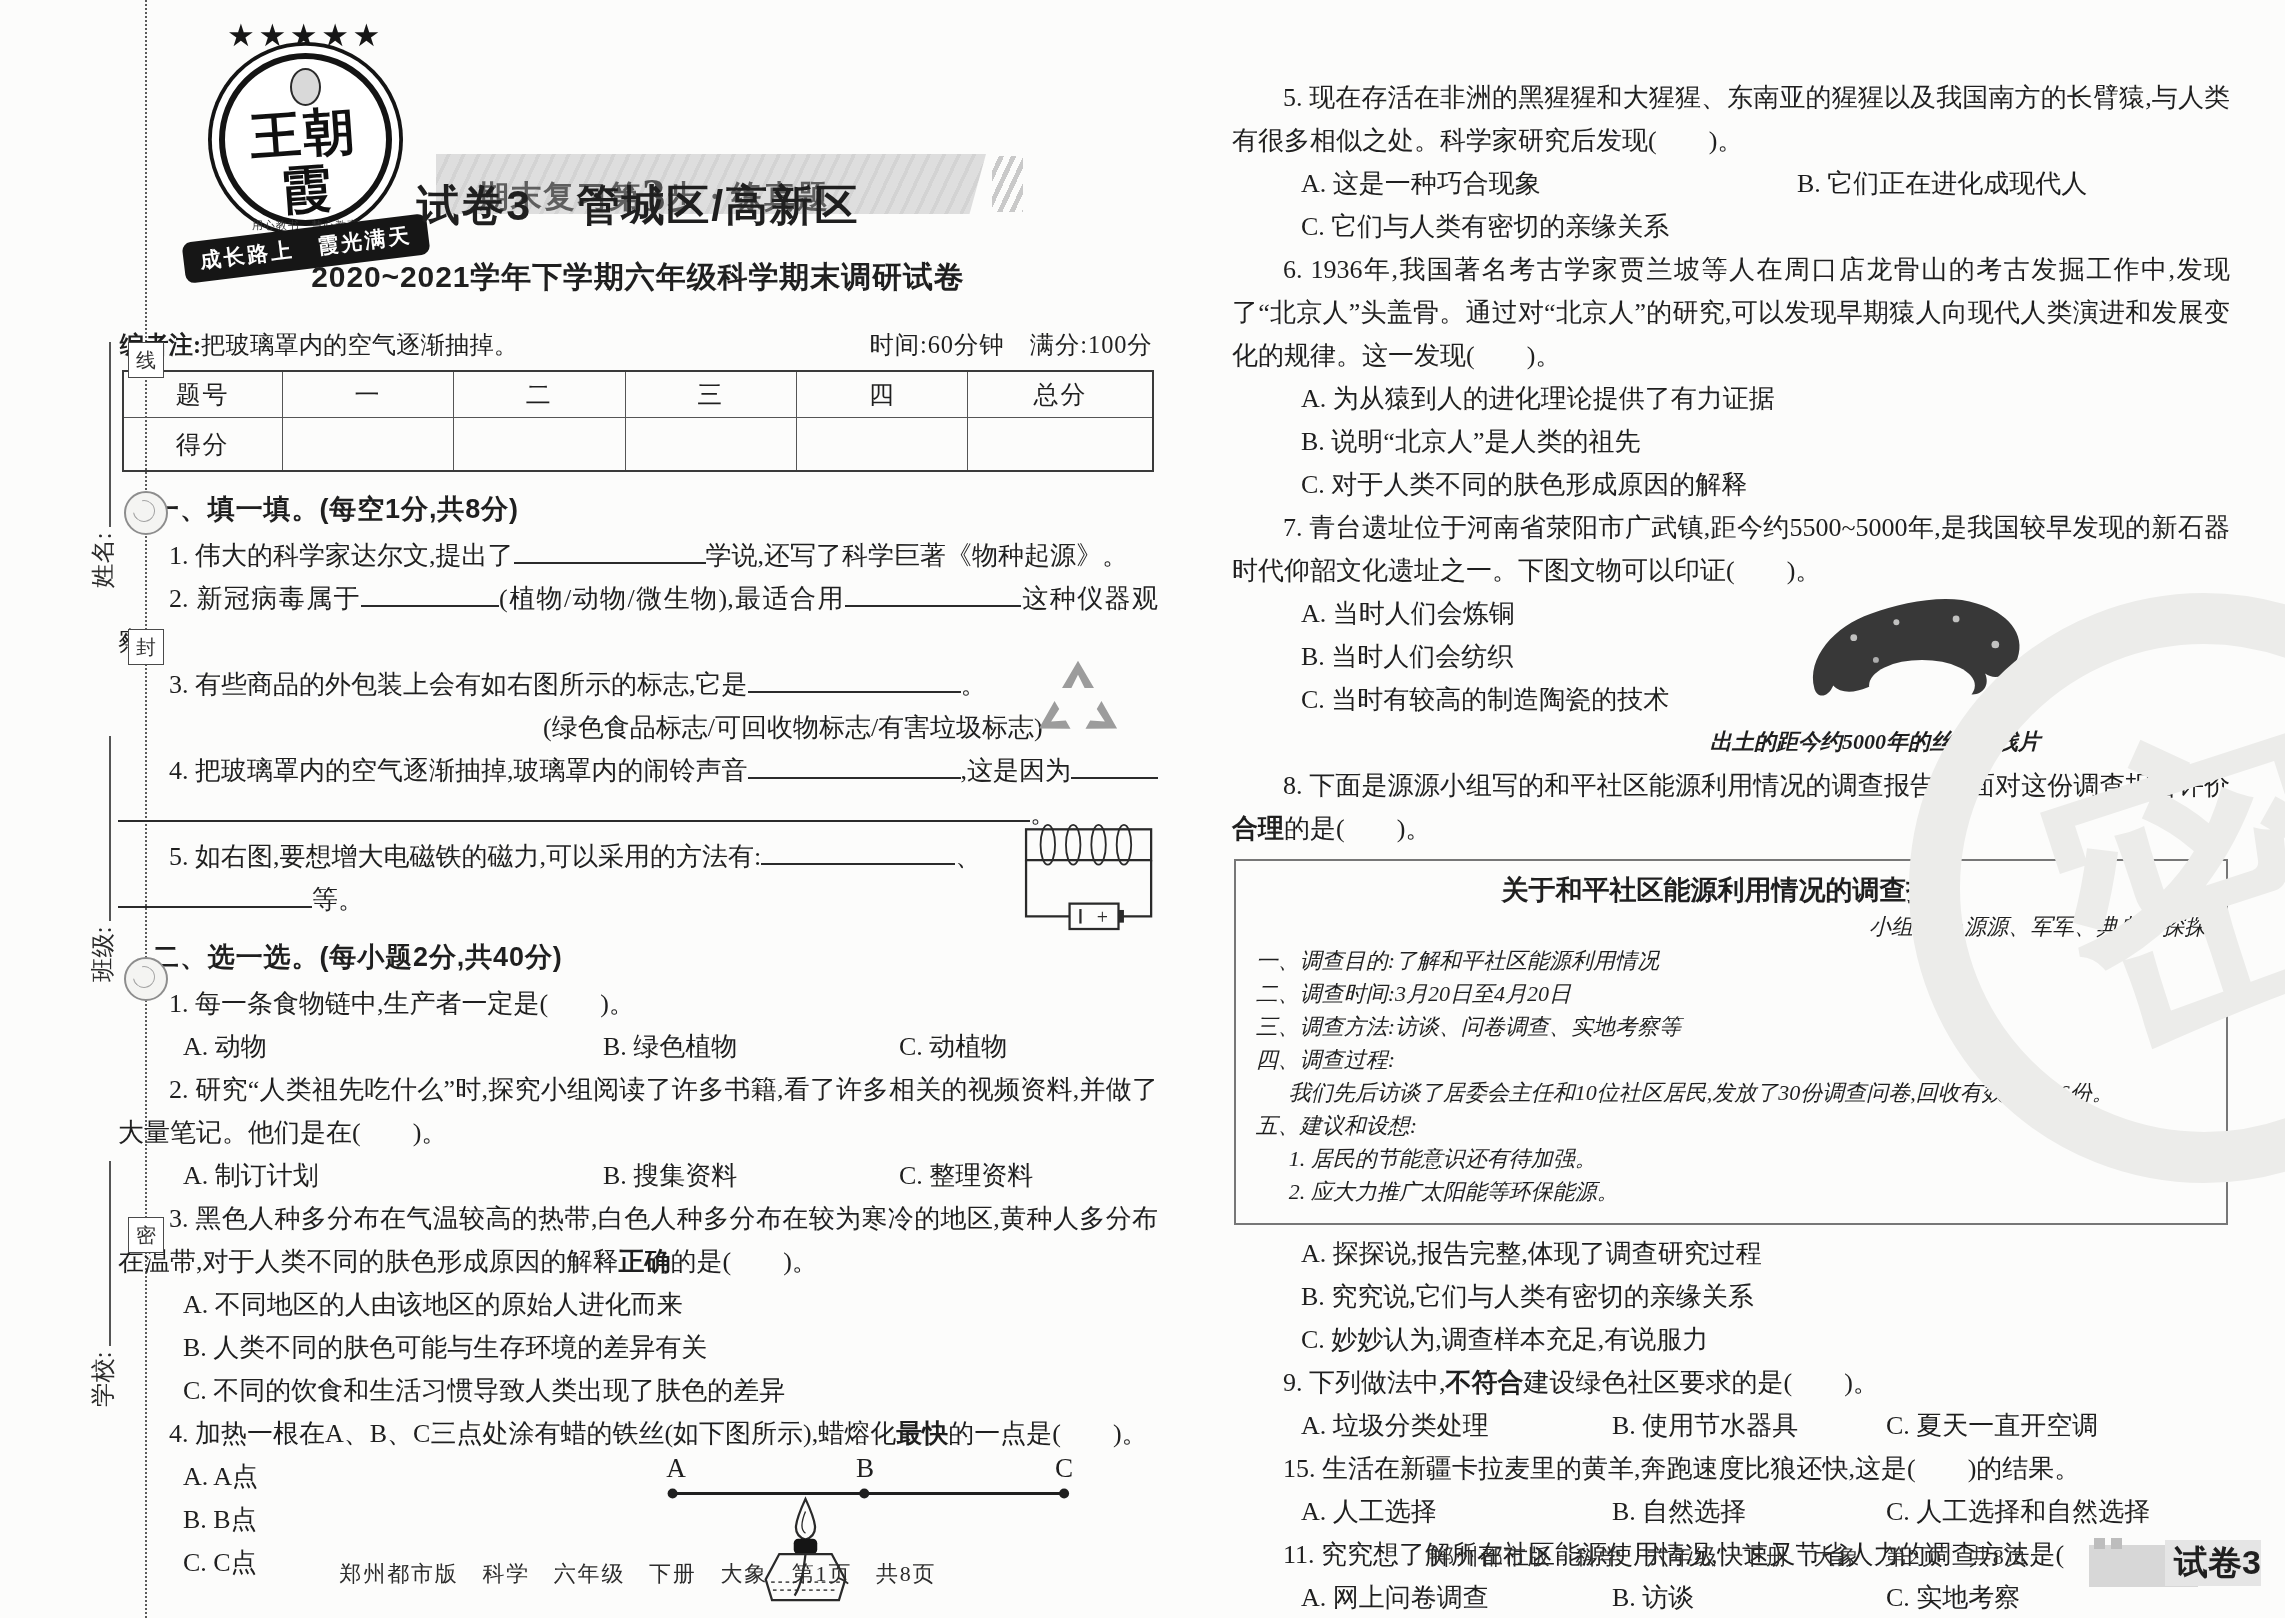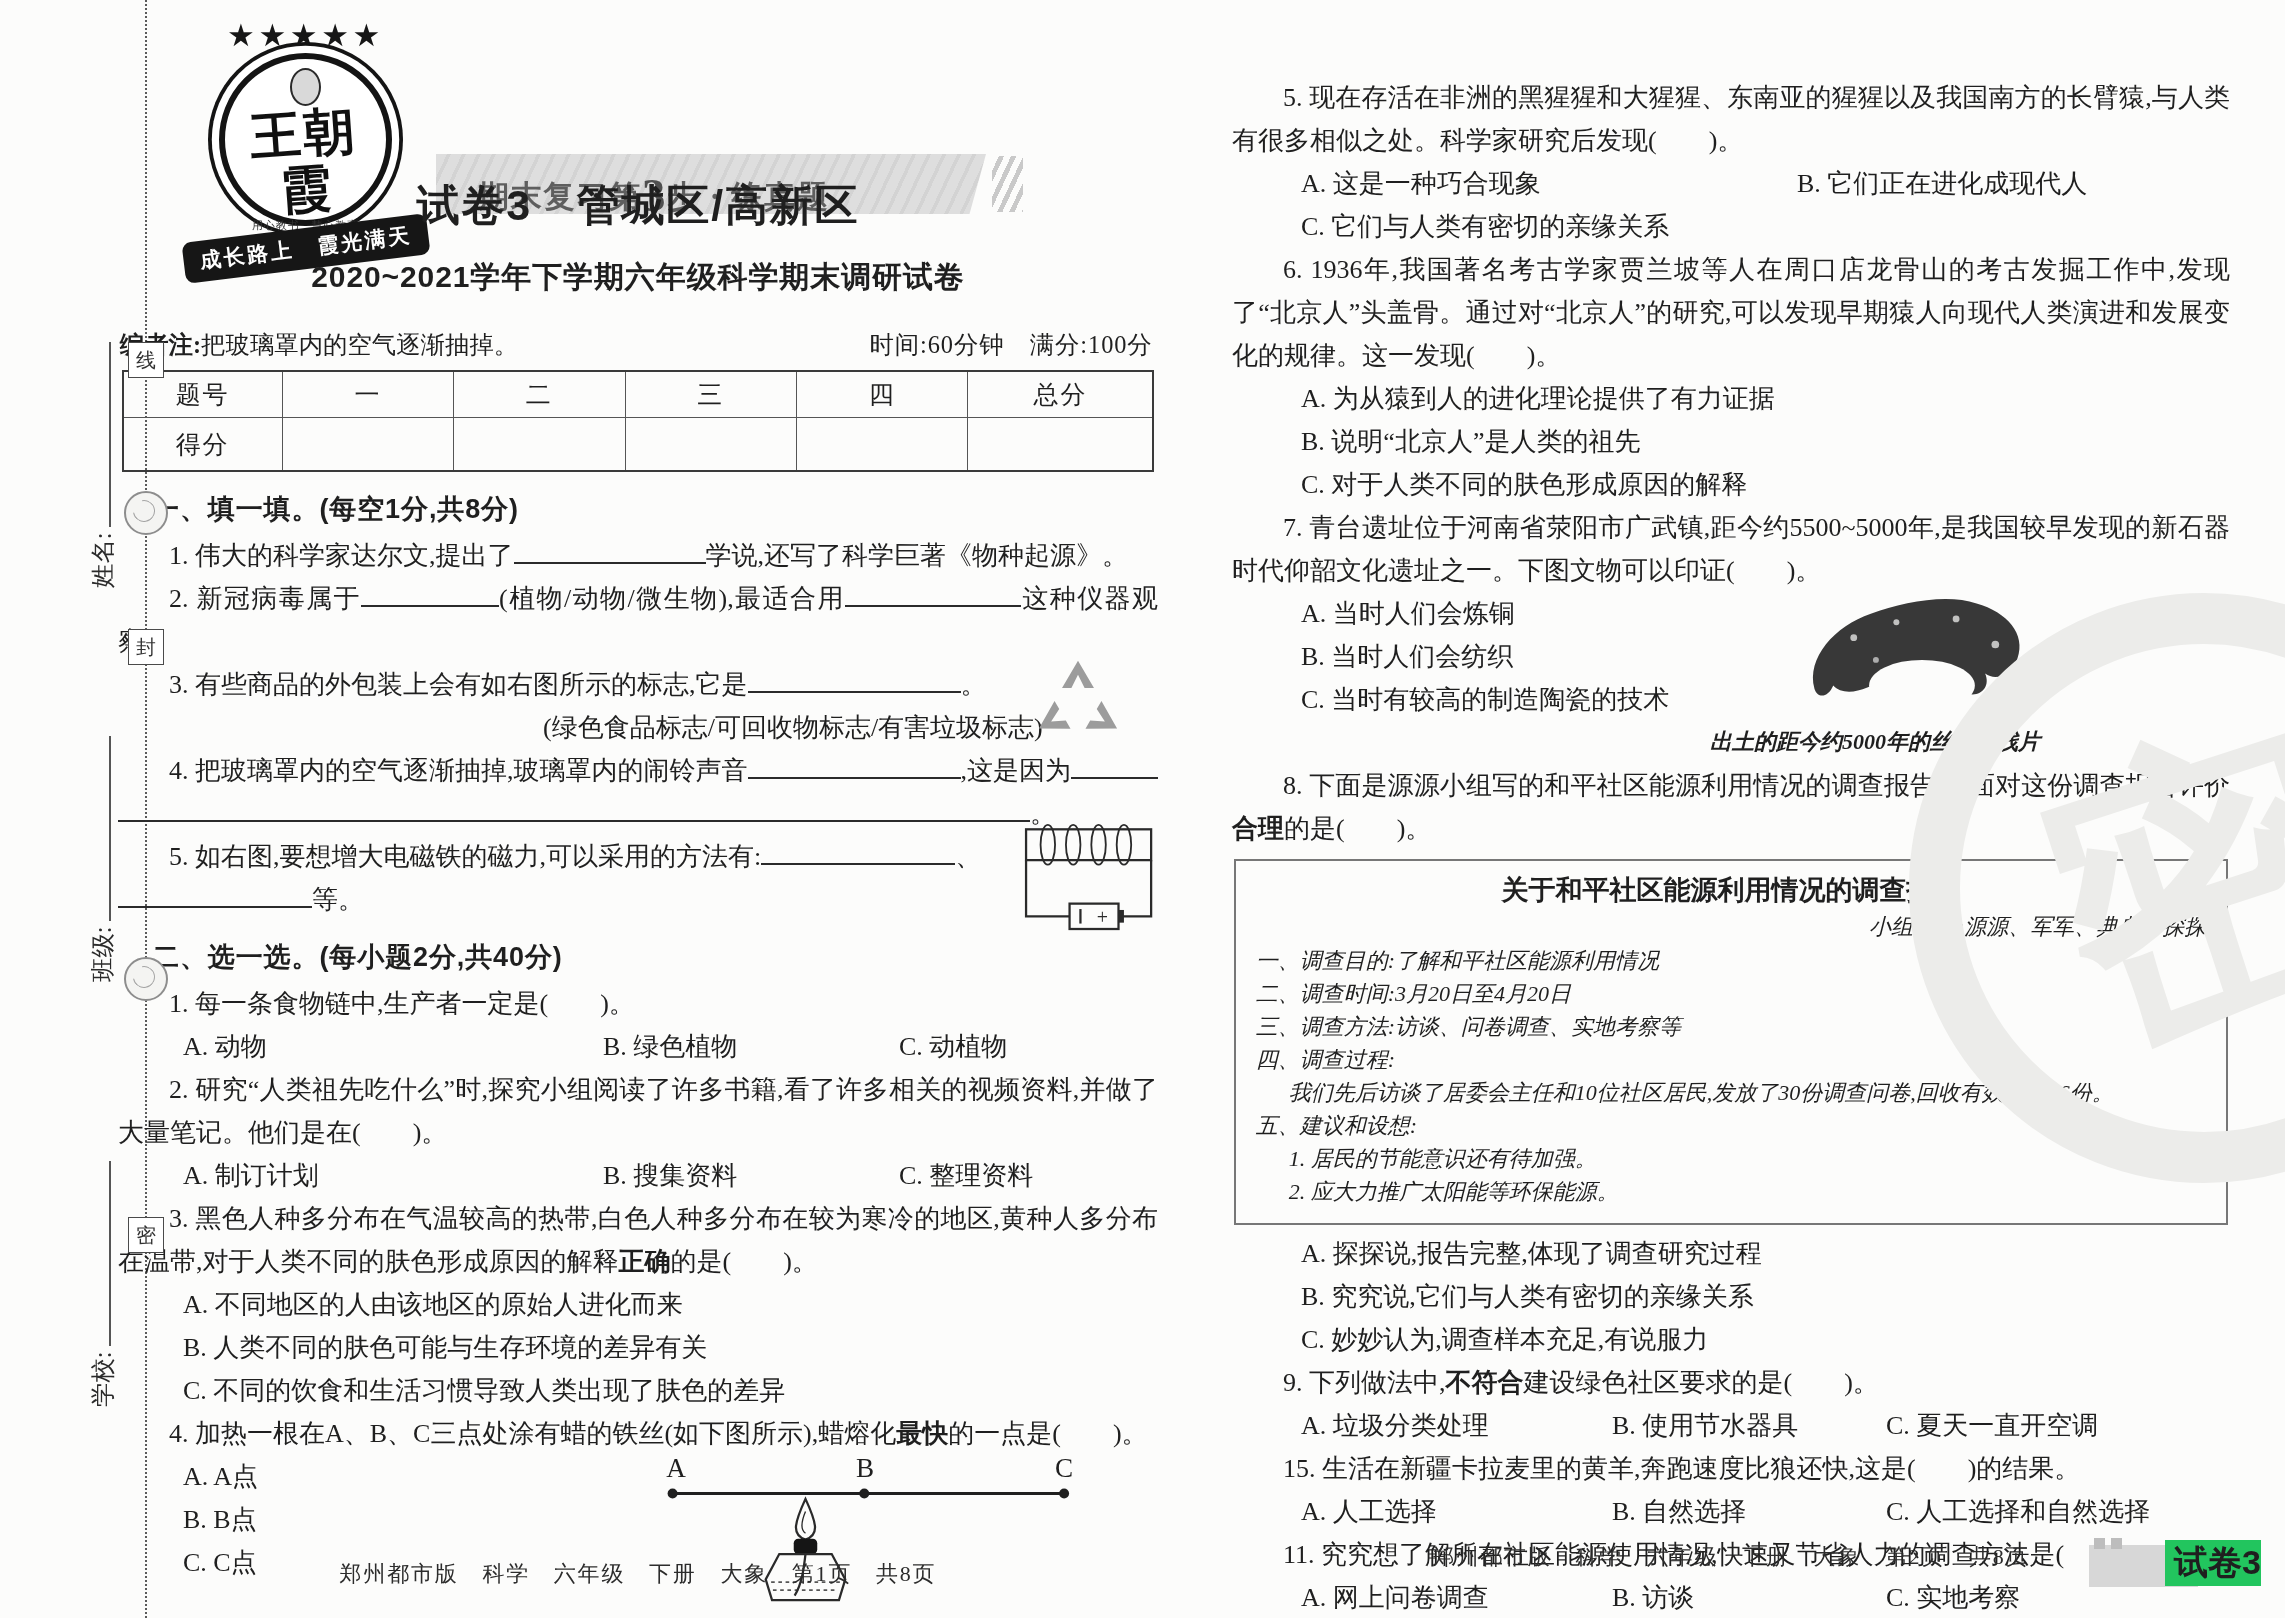--- a/index.html
+++ b/index.html
@@ -96,21 +96,21 @@
   .report-indent{padding-left:33px;}
 
   
   .page-footer{position:absolute;left:0;right:0;bottom:47px;text-align:center;
                font-size:22px;letter-spacing:1.8px;color:#2c2c2c;}
   .corner-tab{position:absolute;right:25px;bottom:27px;width:172px;height:51px;}
   .corner-shadow{position:absolute;left:0;top:5.4px;width:109px;height:42px;background:#d7d7d7;}
   .corner-sq1{position:absolute;left:5.4px;top:-1.8px;width:11px;height:11px;background:#bdbdbd;}
   .corner-sq2{position:absolute;left:22px;top:-1.8px;width:11px;height:11px;background:#bdbdbd;}
   .corner-label{position:absolute;right:0;top:0;font-size:34px;font-weight:bold;
-                font-family:"Liberation Sans","DejaVu Sans",sans-serif;background:#22c55e;padding-left:9px;}
+                font-family:"Liberation Sans","DejaVu Sans",sans-serif;background:#e5e5e5;padding-left:9px;}
   .watermark{position:absolute;right:-213px;top:593px;width:488px;height:488px;border-radius:50%;
              border:51px solid #ececea;display:flex;align-items:center;justify-content:center;z-index:0;}
   .watermark-char{font-size:299px;color:#ececea;font-weight:bold;transform:rotate(-18deg);
                   font-family:"Liberation Sans","DejaVu Sans",sans-serif;}
   .diagram-stroke{stroke:#2a2a2a;fill:none;}
 </style>
 </head>
 <body>
 
 <div class="sheet">

